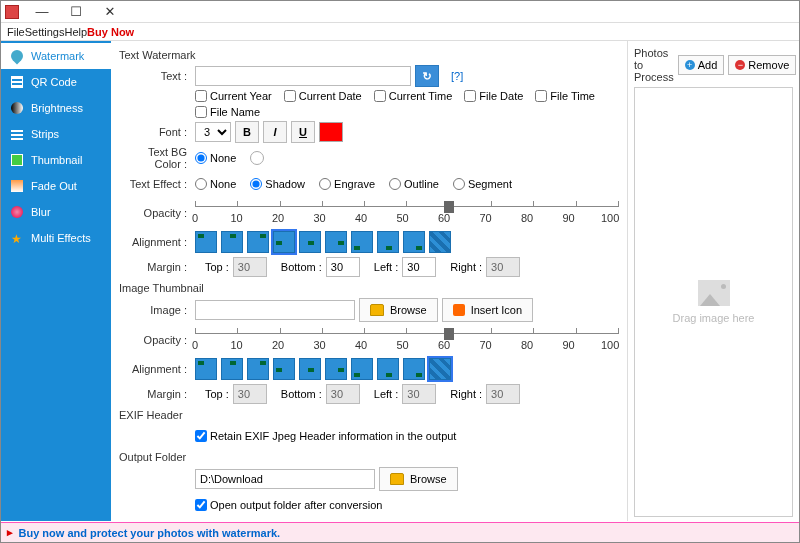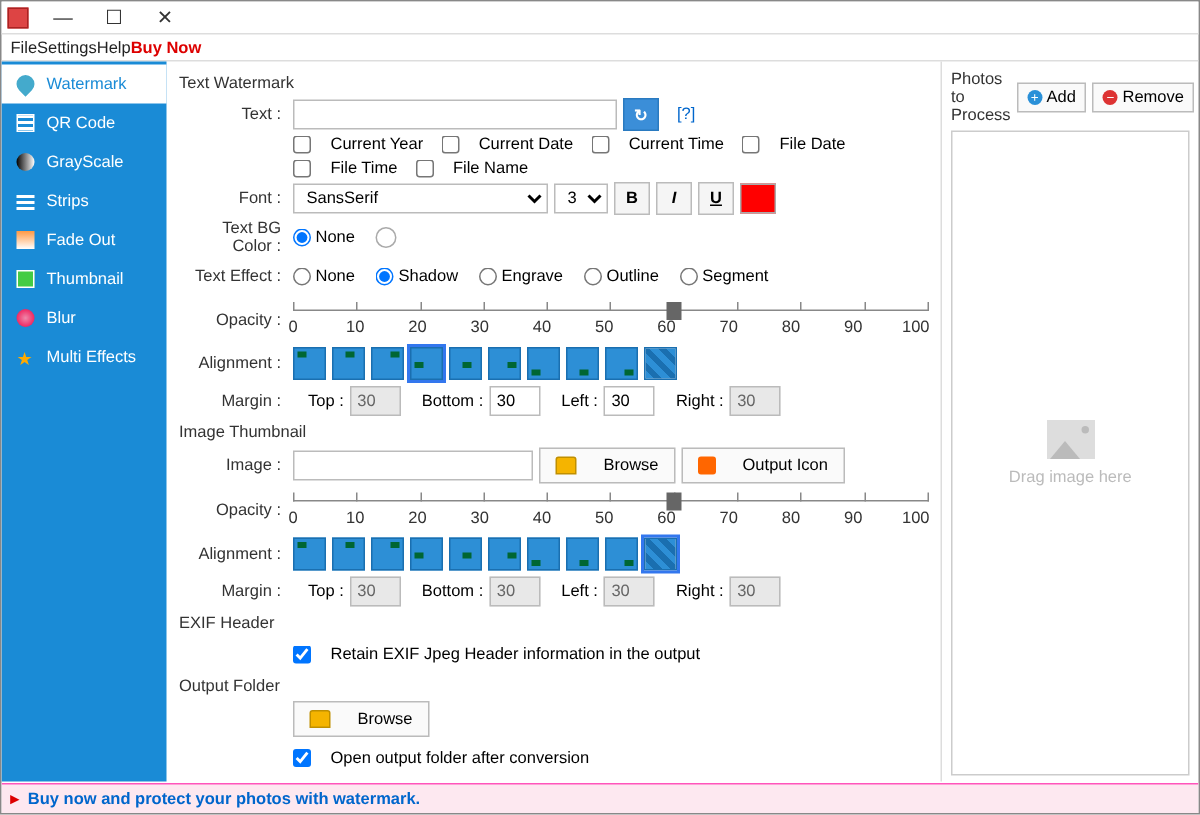--- a/index.html
+++ b/index.html
@@ -39,21 +39,21 @@
 .row { display: flex; align-items: center; margin: 3px 0; min-height: 22px; }
 .row .label { width: 76px; text-align: right; padding-right: 8px; color: #333; }
 .row .field { flex: 1; display: flex; align-items: center; gap: 4px; flex-wrap: wrap; }
 input[type=text], select { border: 1px solid #bbb; padding: 2px 4px; height: 20px; background: #fff; }
 .text-input-main { width: 216px; }
 .font-select { width: 170px; }
 .size-select { width: 36px; }
 .sq-btn { width: 24px; height: 22px; border: 1px solid #bbb; background: #f5f5f5; display: inline-flex; align-items: center; justify-content: center; font-weight: bold; cursor: pointer; }
 .sq-btn.blue { background:#3b8ed8; border-color:#2a7ac0; color:#fff; }
 .color-swatch { width: 24px; height: 20px; background: #f00; border: 1px solid #aaa; }
-.chk { display: inline-flex; align-items: center; gap: 13px; margin-right: 8px; }
+.chk { display: inline-flex; align-items: center; gap: 3px; margin-right: 8px; }
 .chk input { width:12px; height:12px; }
 .radio-opt { display: inline-flex; align-items: center; gap: 3px; margin-right: 10px; }
 .radio-opt input { width:12px; height:12px; }
 .none-circle { width:14px; height:14px; border:1px solid #aaa; border-radius:50%; background:#fff; }
 
 .slider-wrap { flex:1; position:relative; height:30px; }
 .slider-track { position:absolute; top:8px; left:0; right:0; height:1px; background:#888; }
 .slider-thumb { position:absolute; top:3px; width:10px; height:12px; background:#666; transform:translateX(-5px); }
 .slider-ticks { position:absolute; top:3px; left:0; right:0; height:10px; display:flex; justify-content:space-between; }
 .slider-ticks span { width:1px; height:6px; background:#888; }
@@ -64,21 +64,21 @@
 .align-cell { width:22px; height:22px; background:#2d8fd6; border:1px solid #1a6fb0; position:relative; }
 .align-cell.sel { outline:2px solid #37e; outline-offset:0; }
 .align-cell.striped { background:repeating-linear-gradient(45deg,#2d8fd6 0 4px,#1a6fb0 4px 8px); }
 .align-cell .dot { position:absolute; width:6px; height:4px; background:#063; }
 
 .margin-row { display:flex; gap:8px; align-items:center; }
 .margin-lbl { margin-left:10px; }
 .margin-inp { width:34px; text-align:left; padding:2px 4px; border:1px solid #bbb; height:20px; }
 .margin-inp.disabled { background:#e8e8e8; color:#666; }
 
-.btn { display:inline-flex; align-items:center; gap:18px; padding:3px 10px; background:#fafafa; border:1px solid #bbb; height:24px; cursor:pointer; }
+.btn { display:inline-flex; align-items:center; gap:6px; padding:3px 10px; background:#fafafa; border:1px solid #bbb; height:24px; cursor:pointer; }
 .btn .folder-icon { width:14px; height:12px; background:#f5b400; border-radius:2px 2px 0 0; border:1px solid #c08f00; }
 .btn .insert-icon { width:12px; height:12px; background:#f60; border-radius:2px; }
 
 .image-input { width:160px; }
 .folder-input { width:180px; }
 
 
 .right { width:172px; border-left:1px solid #ddd; padding:6px; }
 .right-head { display:flex; align-items:center; gap:4px; margin-bottom:4px; }
 .right-head .lbl { flex:1; color:#333; }
@@ -124,33 +124,33 @@
     <div class="item active">
         <span class="icon droplet"></span>
         <span>Watermark</span>
       </div>
     <div class="item">
         <span class="icon qr"></span>
         <span>QR Code</span>
       </div>
     <div class="item">
         <span class="icon gray"></span>
-        <span>GrayScale</span>
+        <span>Brightness</span>
       </div>
     <div class="item">
         <span class="icon strips"></span>
         <span>Strips</span>
       </div>
     <div class="item">
+        <span class="icon thumb"></span>
+        <span>Thumbnail</span>
+      </div>
+    <div class="item">
         <span class="icon fade"></span>
         <span>Fade Out</span>
-      </div>
-    <div class="item">
-        <span class="icon thumb"></span>
-        <span>Thumbnail</span>
       </div>
     <div class="item">
         <span class="icon blur"></span>
         <span>Blur</span>
       </div>
     <div class="item">
         <span class="icon star">★</span>
         <span>Multi Effects</span>
       </div>
   </div>
@@ -192,21 +192,20 @@
             </label>
           <label class="chk">
               <input type="checkbox" style="">
               <span>File Name</span>
             </label>
         </div>
       </div>
       <div class="row">
         <div class="label">Font :</div>
         <div class="field">
-          <select class="font-select"><option>SansSerif</option></select>
           <select class="size-select"><option>36</option></select>
           <div class="sq-btn">B</div>
           <div class="sq-btn u-italic">I</div>
           <div class="sq-btn u-under">U</div>
           <div class="color-swatch"></div>
         </div>
       </div>
       <div class="row">
         <div class="label">Text BG Color :</div>
         <div class="field bg-none-row">
@@ -328,21 +327,21 @@
       <div class="row">
         <div class="label">Image :</div>
         <div class="field">
           <input type="text" class="image-input" value="" style="">
           <div class="btn">
               <span class="folder-icon"></span>
               <span>Browse</span>
             </div>
           <div class="btn">
               <span class="insert-icon"></span>
-              <span>Output Icon</span>
+              <span>Insert Icon</span>
             </div>
         </div>
       </div>
       <div class="row">
         <div class="label">Opacity :</div>
         <div class="slider-wrap">
           <div class="slider-track"></div>
           <div class="slider-ticks">
               <span></span>
               <span></span>
@@ -431,20 +430,21 @@
             </label>
         </div>
       </div>
     </div>
 
     <div class="group">
       <div class="group-title">Output Folder</div>
       <div class="row">
         <div class="label"></div>
         <div class="field">
+          <input type="text" class="folder-input" value="D:\Download" style="">
           <div class="btn">
               <span class="folder-icon"></span>
               <span>Browse</span>
             </div>
         </div>
       </div>
       <div class="row">
         <div class="label"></div>
         <div class="field">
           <label class="chk">

